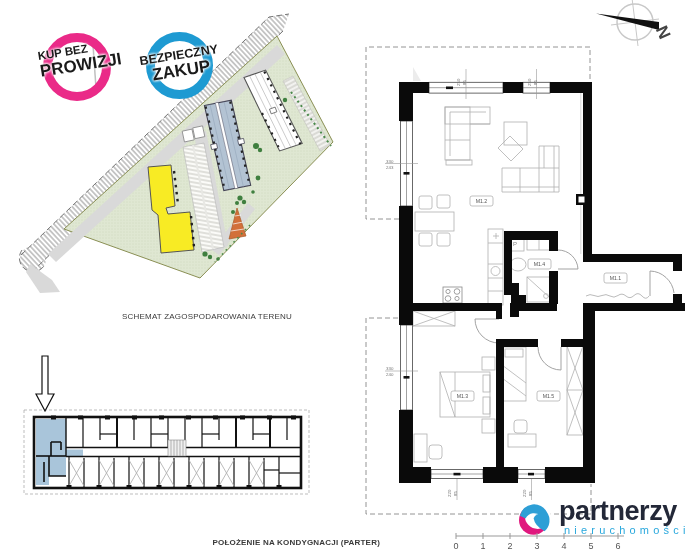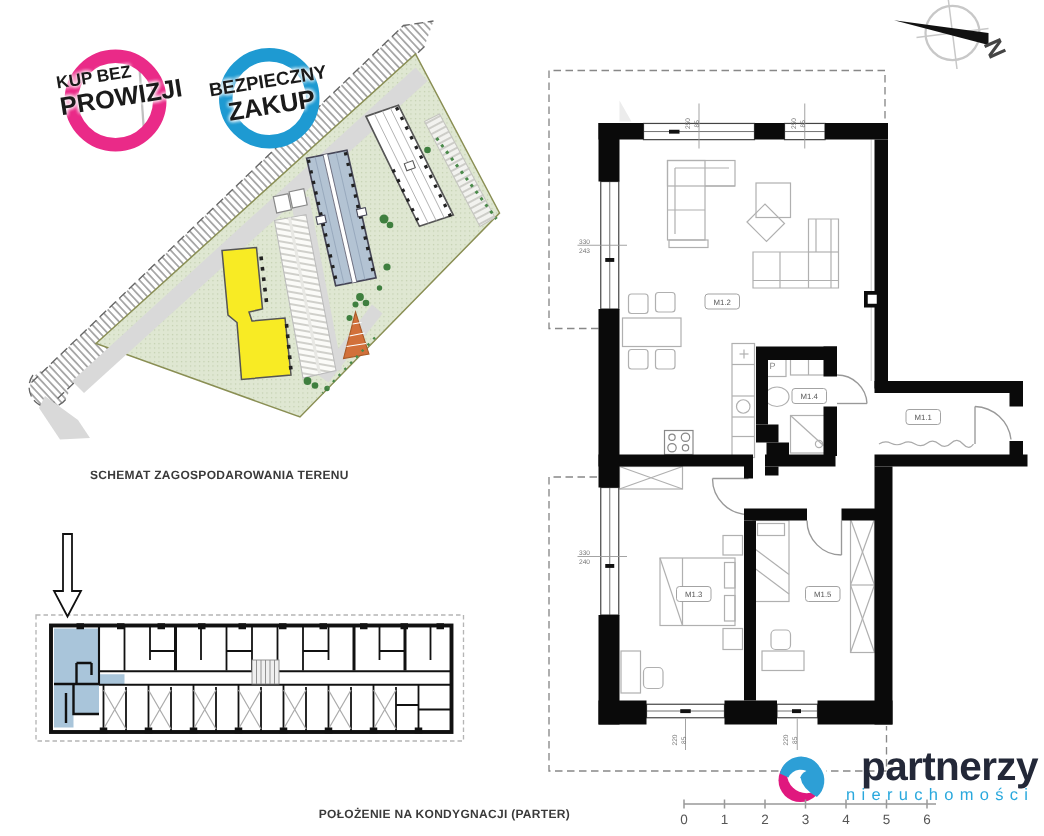--- a/index.html
+++ b/index.html
@@ -120,21 +120,21 @@
 <div id="badge1" class="abs" style="left:43px;top:33px;width:50px;height:50px;border:9px solid #ea2a88;border-radius:50%;"></div>
 <div id="badge1t" class="abs" style="left:39px;top:47px;width:90px;transform:rotate(-9deg);transform-origin:0 50%;text-align:left;color:#1a1a1a;font-weight:bold;line-height:1.0;text-shadow:0 0 3px #fff,0 0 3px #fff,0 0 3px #fff;">
 <span style="font-size:11.5px;">KUP BEZ</span><br>
 <span style="font-size:17px;">PROWIZJI</span></div>
 
 <div id="badge2" class="abs" style="left:146px;top:32px;width:49px;height:49px;border:9px solid #1e9ad2;border-radius:50%;"></div>
 <div id="badge2t" class="abs" style="left:131px;top:46px;width:98px;transform:rotate(-9deg);text-align:center;color:#1a1a1a;font-weight:bold;line-height:1.0;text-shadow:0 0 3px #fff,0 0 3px #fff,0 0 3px #fff;">
 <span style="font-size:12.5px;">BEZPIECZNY</span><br>
 <span style="font-size:17px;">ZAKUP</span></div>
 
-<div class="abs" style="left:60px;top:312px;width:326px;text-align:left;font-size:8px;font-weight:bold;color:#3a3a3a;letter-spacing:0.2px;">SCHEMAT ZAGOSPODAROWANIA TERENU</div>
+<div class="abs" style="left:44px;top:312px;width:326px;text-align:center;font-size:8px;font-weight:normal;color:#3a3a3a;letter-spacing:0.2px;">SCHEMAT ZAGOSPODAROWANIA TERENU</div>
 
 <svg id="compass" class="abs" style="left:596px;top:0" width="100" height="60" viewBox="0 0 100 60">
 <circle cx="39" cy="22" r="18" fill="none" stroke="#c8c8c8" stroke-width="1.5"></circle>
 <line x1="36" y1="-2" x2="42" y2="46" stroke="#c8c8c8" stroke-width="1"></line>
 <line x1="15" y1="25" x2="63" y2="19" stroke="#c8c8c8" stroke-width="1"></line>
 <polygon points="0,13.5 63,22 63,30" fill="#111"></polygon>
 <text x="64" y="32" font-size="17" font-weight="bold" fill="#444" transform="rotate(66 64 27)" font-family="Liberation Sans,sans-serif">N</text>
 </svg>
 
 <svg id="floorplan" class="abs" style="left:350px;top:30px" width="346" height="500" viewBox="350 30 346 500">
@@ -544,21 +544,21 @@
 <div class="abs" style="left:75px;top:538px;width:305px;text-align:right;font-size:8px;font-weight:bold;color:#3a3a3a;letter-spacing:0.2px;">POŁOŻENIE NA KONDYGNACJI (PARTER)</div>
 
 <svg id="logo" class="abs" style="left:510px;top:495px" width="186" height="62" viewBox="0 0 186 62">
 <g transform="translate(24.2,24.2)">
 <circle cx="-0.6" cy="0.9" r="14.6" fill="#e0187e"></circle>
 <circle cx="3.6" cy="-3.4" r="13.1" fill="#fff"></circle>
 <path d="M-14.3,-3.5 A14.5,14.5 0 0 1 12.8,-6.9 L6.8,-2.7 A9.2,9.2 0 0 0 -8.6,-0.8 Z" fill="#2d9fd6"></path>
 <path d="M12.6,-7.3 A14.5,14.5 0 0 1 10.4,12.1 Q0.5,6.5 -0.6,-1 Q0.8,-6 12.6,-7.3 Z" fill="#2d9fd6"></path>
 </g>
 </svg>
-<div class="abs" style="left:574px;top:496px;font-size:27px;font-weight:bold;color:#232838;letter-spacing:-0.4px;">partnerzy</div>
+<div class="abs" style="left:559px;top:496px;font-size:27px;font-weight:bold;color:#232838;letter-spacing:-0.4px;">partnerzy</div>
 <div class="abs" style="left:564px;top:524px;font-size:11px;color:#29a8dd;letter-spacing:4.2px;">nieruchomości</div>
 
 <svg id="scalebar" class="abs" style="left:448px;top:528px" width="190" height="24" viewBox="0 0 190 24">
 <line x1="8" y1="8" x2="176" y2="8" stroke="#999" stroke-width="1"></line>
 <g stroke="#999" stroke-width="1">
 <line x1="8" y1="5" x2="8" y2="11"></line>
         <line x1="35" y1="5" x2="35" y2="11"></line>
 <line x1="62" y1="5" x2="62" y2="11"></line>
         <line x1="89" y1="5" x2="89" y2="11"></line>
 <line x1="116" y1="5" x2="116" y2="11"></line>

